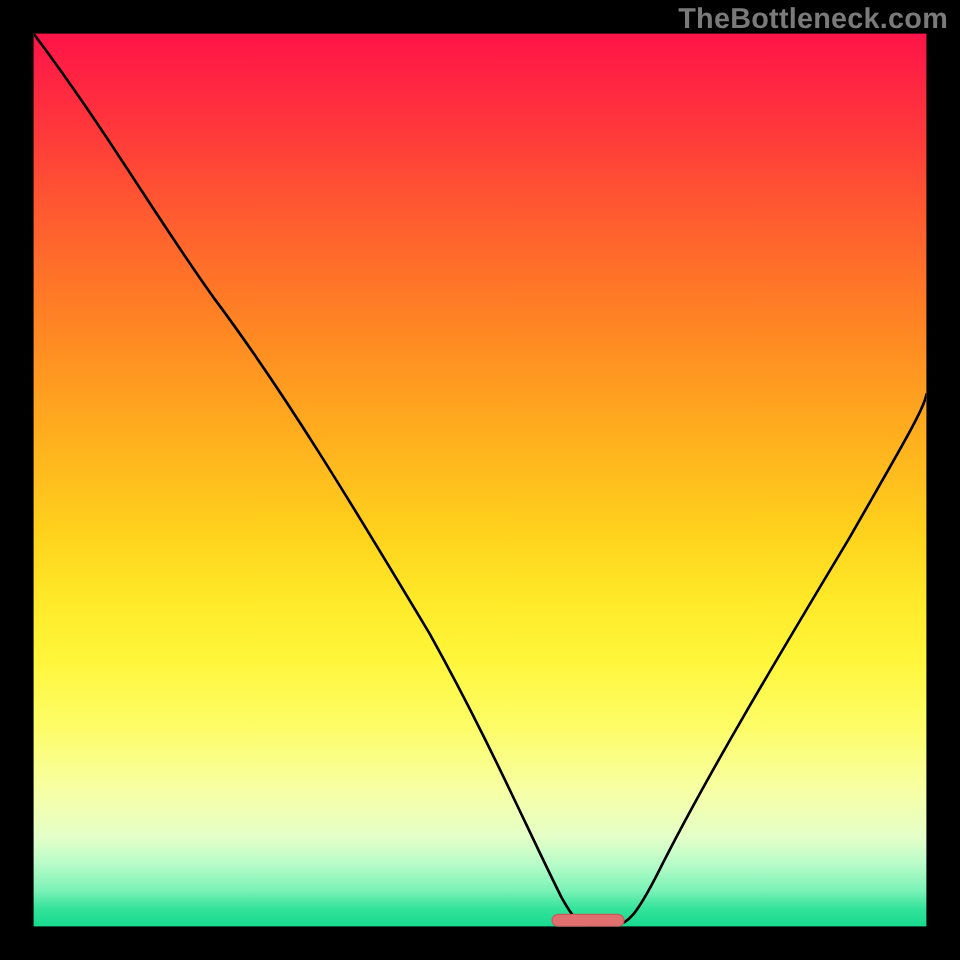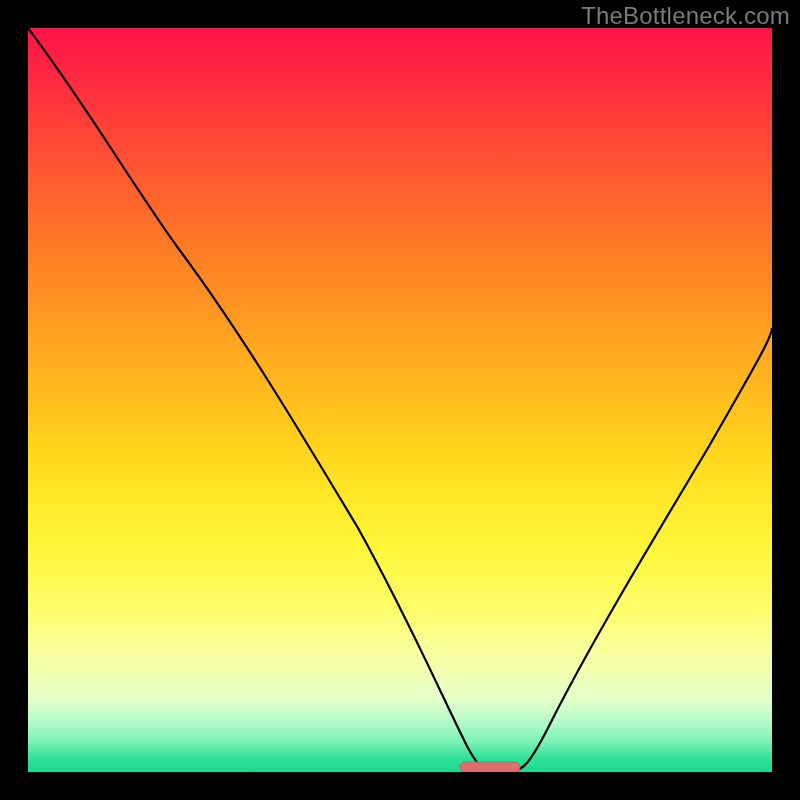--- a/index.html
+++ b/index.html
@@ -16,21 +16,21 @@
     background: #000;
     position: relative;
     box-sizing: border-box;
   }
   .watermark {
     position: absolute;
     top: 2px;
     right: 10px;
     color: #7a7a7a;
     font-size: 24px;
-    font-weight: 400;
+    font-weight: 700;
     letter-spacing: 0.2px;
     z-index: 10;
   }
   .plot-area {
     position: absolute;
     left: 28px;
     top: 28px;
     width: 744px;
     height: 744px;
     background: linear-gradient(to bottom,

